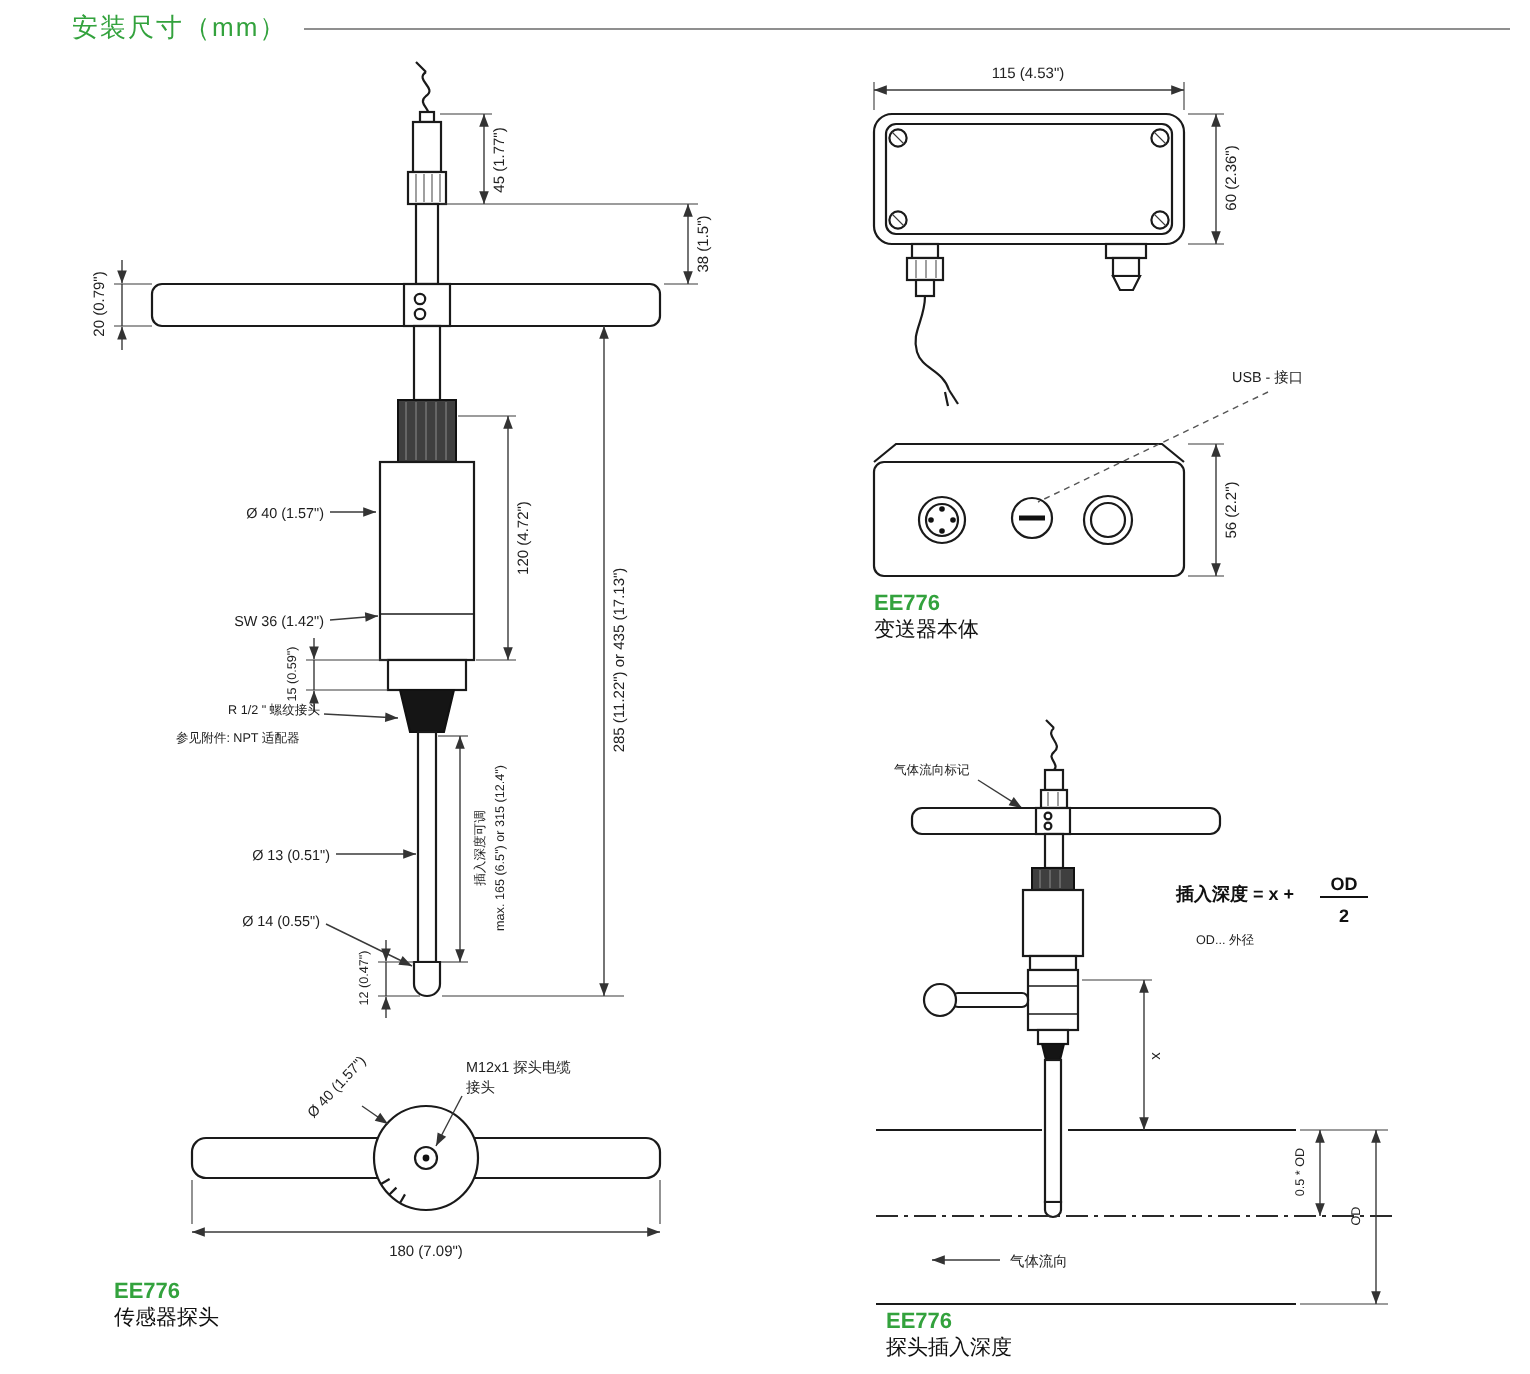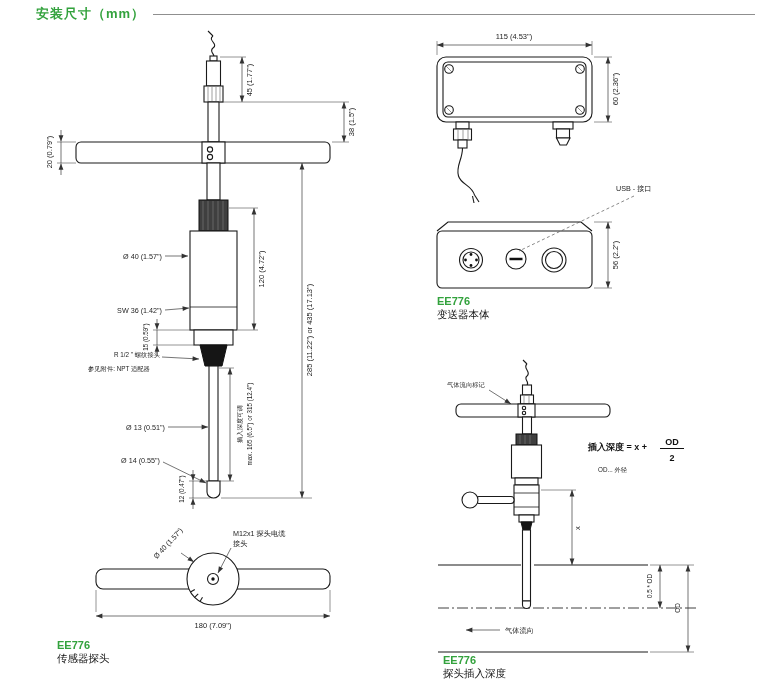--- a/index.html
+++ b/index.html
@@ -1,20 +1,20 @@
 <!DOCTYPE html>
 <html style="--accent: #33a23d;"><head>
 <meta charset="utf-8">
 <style>
   :root { --accent:#33a23d; }
   html,body { margin:0; padding:0; background:#fff; }
   .page { position:relative; width:765px; height:687px; background:#fff; overflow:hidden;
           font-family:"Liberation Sans","DejaVu Sans",sans-serif; }
   .header { position:absolute; left:36px; right:10px; top:5px; display:flex; align-items:center; gap:8px; z-index:2; }
-  .header-title { color:var(--accent); font-weight:bold; font-size:13px; letter-spacing:1px; white-space:nowrap; }
+  .header-title { color:var(--accent); font-weight:normal; font-size:13px; letter-spacing:1px; white-space:nowrap; }
   .header-rule { flex:1; height:0; border-top:1px solid #8f8f8f; margin-top:1px; }
   svg.drawing { position:absolute; left:0; top:0; }
   svg text { font-family:"Liberation Sans","DejaVu Sans",sans-serif; fill:#1d1d1d; }
   .dw  { stroke:#1a1a1a; stroke-width:1.1; fill:none; }
   .dwf { stroke:#1a1a1a; stroke-width:1.1; fill:#ffffff; }
   .dk  { stroke:#111; stroke-width:1; fill:#3f3f3f; }
   .blk { stroke:#111; stroke-width:1; fill:#151515; }
   .tex { stroke:#777; stroke-width:0.7; }
   .dl  { stroke:#3a3a3a; stroke-width:0.7; fill:none; }
   .xl  { stroke:#3a3a3a; stroke-width:0.55; fill:none; }

